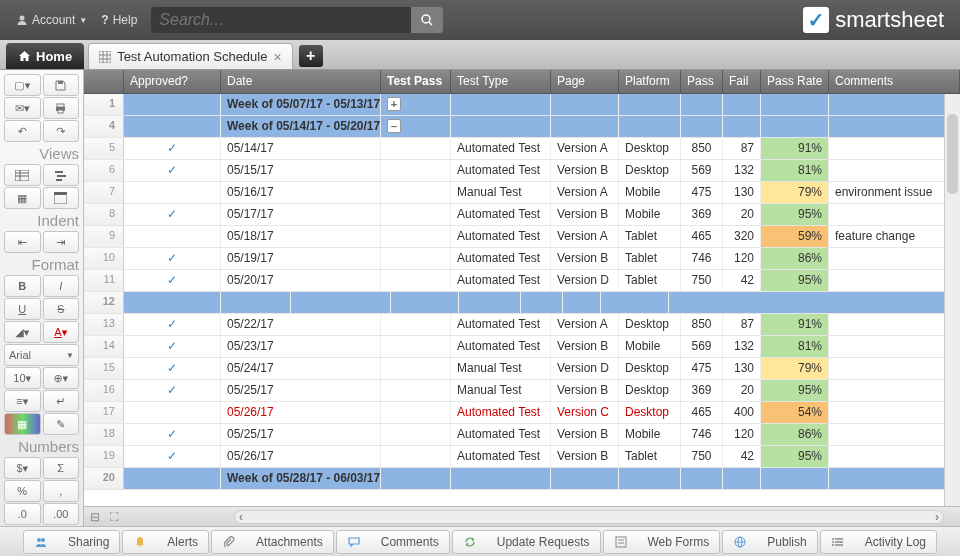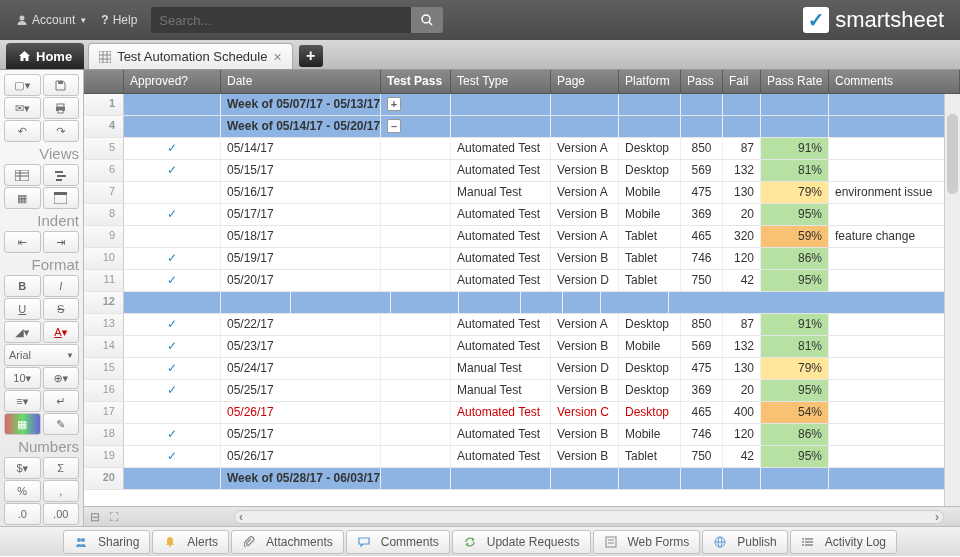--- a/index.html
+++ b/index.html
@@ -1,20 +1,20 @@
 <!DOCTYPE html>
 <html><head>
 <meta charset="utf-8">
 <style>
 *{box-sizing:border-box;margin:0;padding:0;font-family:Arial,sans-serif}
 body{width:960px;height:557px;background:#fff;overflow:hidden;font-size:12px;color:#333}
 .topbar{height:40px;background:linear-gradient(#5f5f5f,#4a4a4a);display:flex;align-items:center;padding:0 16px;color:#ccc}
 .topbar-link{display:flex;align-items:center;gap:4px;margin-right:14px;cursor:pointer;color:#ddd;font-size:12px}
 .search-wrap{display:flex;align-items:center}
-.search-input{width:260px;height:26px;background:#3a3a3a;border:none;border-radius:3px 0 0 3px;padding:0 8px;color:#bef264;font-size:13px}
+.search-input{width:260px;height:26px;background:#3a3a3a;border:none;border-radius:3px 0 0 3px;padding:0 8px;color:#bef264;font-style:italic;font-size:16px}
 .search-btn{width:32px;height:26px;background:#7d7d7d;border:none;border-radius:0 3px 3px 0;cursor:pointer;display:flex;align-items:center;justify-content:center}
 .logo{margin-left:auto;display:flex;align-items:center;color:#fff;font-size:22px;font-weight:300}
 .logo-mark{width:26px;height:26px;background:#fff;border-radius:3px;margin-right:6px;display:flex;align-items:center;justify-content:center;color:#2d88c4;font-weight:bold;font-size:20px}
 .tabbar{height:30px;background:linear-gradient(#d8d8d8,#bcbcbc);display:flex;align-items:flex-end;border-bottom:1px solid #999}
 .home-tab{height:26px;background:linear-gradient(#555,#222);color:#fff;border-radius:4px 4px 0 0;display:flex;align-items:center;padding:0 12px;margin-left:6px;font-weight:bold;font-size:13px;gap:5px}
 .tab{height:26px;background:linear-gradient(#fdfdfd,#ececec);border:1px solid #aaa;border-bottom:none;border-radius:4px 4px 0 0;display:flex;align-items:center;padding:0 10px;margin-left:4px;font-size:13px;gap:6px}
 .tab-close{color:#888;cursor:pointer;font-size:14px}
 .add-tab{width:24px;height:22px;background:linear-gradient(#555,#222);border-radius:3px;margin-left:6px;margin-bottom:2px;color:#fff;display:flex;align-items:center;justify-content:center;font-size:16px;font-weight:bold;cursor:pointer}
 .main{display:flex;height:456px}
 .sidebar{width:84px;background:linear-gradient(#fafafa,#e8e8e8);border-right:1px solid #bbb;padding:4px;display:flex;flex-direction:column;gap:1px;overflow:hidden}
@@ -40,21 +40,21 @@
 .c-rate{width:68px;text-align:right}
 .c-comments{flex:1}
 .rate-green{background:#b7e1a3}
 .rate-yellow{background:#ffe699}
 .rate-orange{background:#f8c173}
 .red-text{color:#c00}
 .expand-btn{display:inline-block;width:14px;height:14px;background:#fff;border:1px solid #999;border-radius:2px;text-align:center;line-height:12px;font-size:11px;cursor:pointer;color:#666}
 .sheet-footer{height:20px;background:linear-gradient(#e8e8e8,#d6d6d6);border-top:1px solid #bbb;display:flex;align-items:center;padding:0 6px;gap:10px;position:relative}
 .sheet-footer .scroll-track{position:absolute;left:150px;right:16px;top:3px;height:14px;background:#eee;border:1px solid #ccc;border-radius:7px}
 .bottom-toolbar{height:30px;background:linear-gradient(#f2f2f2,#dcdcdc);border-top:1px solid #bbb;display:flex;align-items:center;justify-content:center;gap:0}
-.bot-btn{height:24px;background:linear-gradient(#fff,#eaeaea);border:1px solid #c2c2c2;padding:0 10px;display:flex;align-items:center;gap:10px;font-size:12px;color:#555;cursor:pointer;margin:0 1px;border-radius:3px}
+.bot-btn{height:24px;background:linear-gradient(#fff,#eaeaea);border:1px solid #c2c2c2;padding:0 10px;display:flex;align-items:center;gap:20px;font-size:12px;color:#555;cursor:pointer;margin:0 1px;border-radius:3px}
 .bot-icon{width:14px;height:14px;display:inline-block}
 svg{display:block}
 .vscroll{position:absolute;right:0;top:24px;bottom:20px;width:16px;background:#eee;border-left:1px solid #ccc}
 .vscroll-thumb{position:absolute;left:2px;right:2px;top:20px;height:80px;background:#ccc;border-radius:5px}
 </style>
 </head>
 <body>
 
 <div class="topbar">
   <div class="topbar-link">

